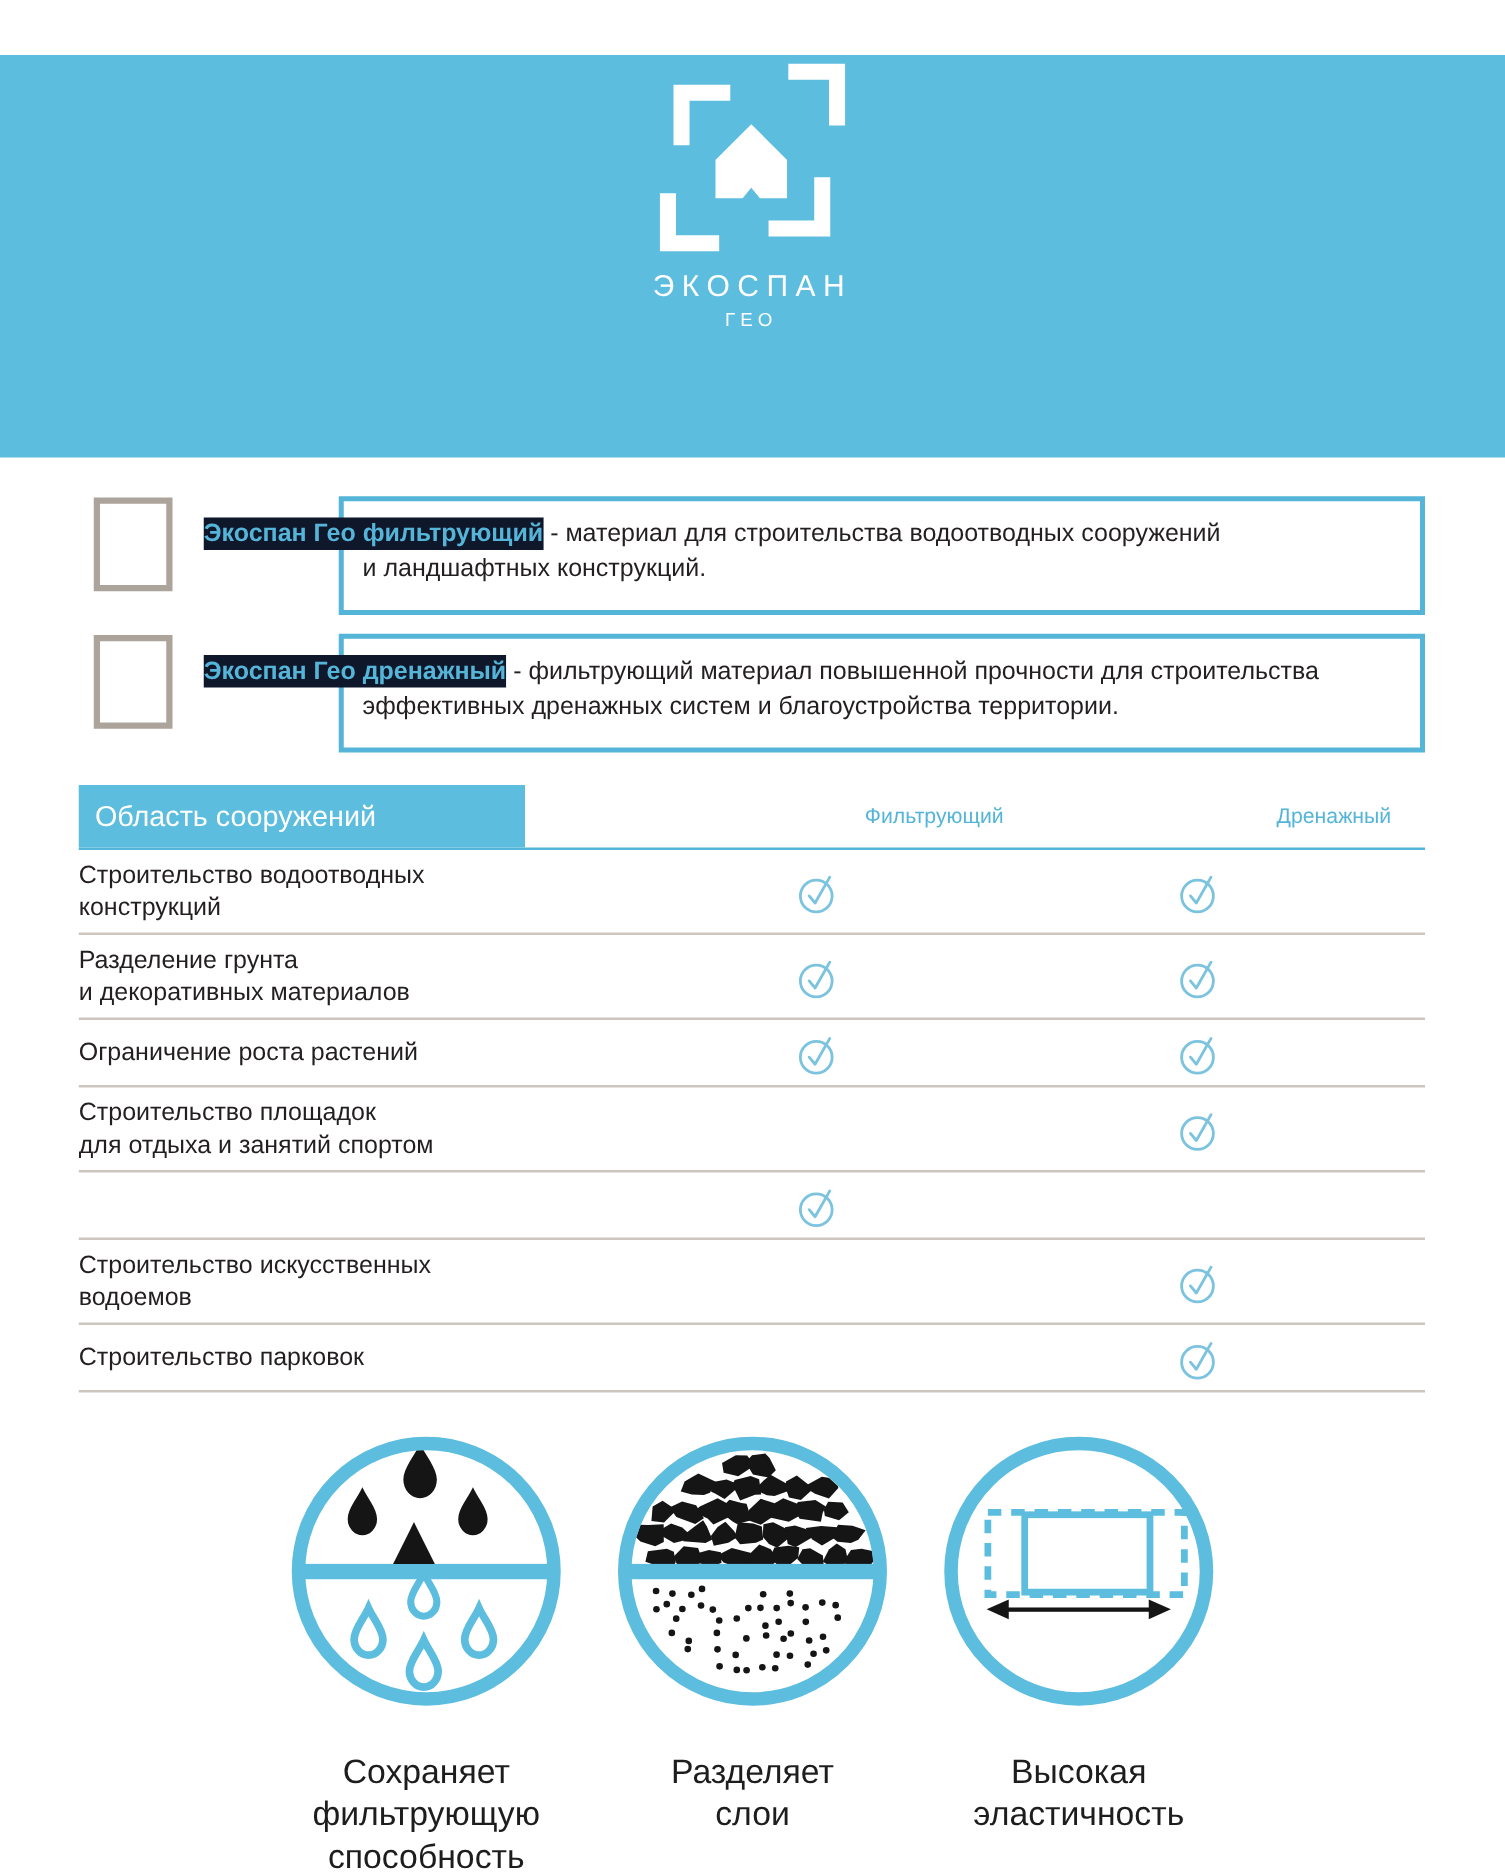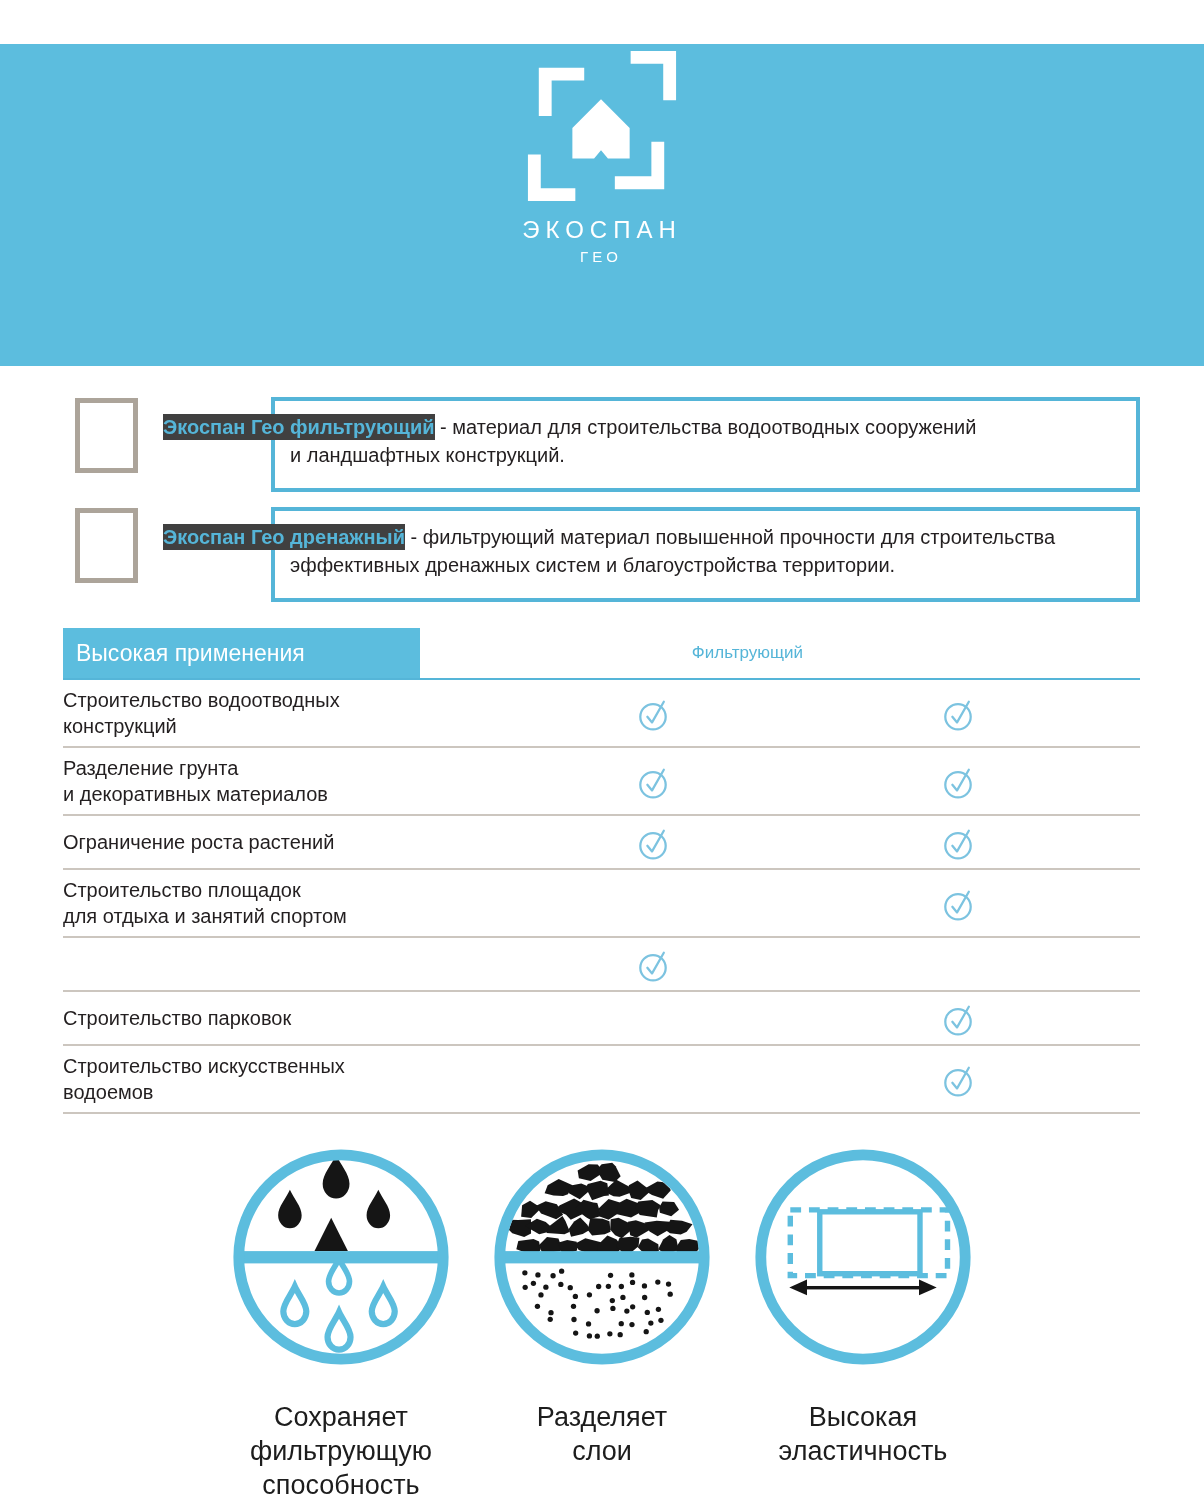--- a/index.html
+++ b/index.html
@@ -26,21 +26,21 @@
   .products{padding:31px 64px 0 63px;}
   .product{position:relative;height:95px;}
   .product + .product{margin-top:15px;}
   .pbox{position:absolute;left:208px;top:0;right:0;bottom:0;border:4px solid var(--accent-blue);}
   .pcheck{position:absolute;left:12px;top:1px;width:53px;height:65px;border:5px solid var(--checkbox-border);background:#fff;}
   .ptext{
     position:absolute;left:100px;top:16px;width:900px;
     font-size:20px;line-height:28px;white-space:pre-line;
     padding-left:127px;text-indent:-127px;
   }
-  .pname{font-weight:700;color:var(--accent-blue);background:#404040;padding:2px 0;}
+  .pname{font-weight:700;color:var(--accent-blue);background:#0f172a;padding:2px 0;}
   .pdesc{background:#fff;padding:2px 0;}
   
   .apps{margin:26px 64px 0 63px;}
   .thead{
     display:grid;grid-template-columns:440px 300px 310px 1fr;align-items:stretch;
     height:50px;border-bottom:2px solid var(--accent-blue);
   }
   .th-label{width:344px;background:var(--brand-blue);color:#fff;font-size:23px;line-height:50px;padding-left:13px;}
   .th-col{font-size:17px;color:var(--accent-blue);text-align:right;line-height:50px;}
   .trow{
@@ -93,22 +93,23 @@
     <div class="product">
       <span class="pcheck"></span>
       <div class="pbox"></div>
       <p class="ptext"><span class="pname">Экоспан Гео дренажный</span><span class="pdesc"> - фильтрующий материал повышенной прочности для строительства
 эффективных дренажных систем и благоустройства территории.</span></p>
     </div>
   </section>
 
   <section class="apps">
     <div class="thead">
-      <div class="th-label">Высокая применения</div>
+      <div class="th-label">Область сооружений</div>
       <div class="th-col">Фильтрующий</div>
+      <div class="th-col">Дренажный</div>
       <div></div>
     </div>
     <div id="tbody">
     <div class="trow">
       <div class="row-label">Строительство водоотводных
 конструкций</div>
       <div class="check-cell">
         <svg class="check-icon" width="32" height="38" viewBox="0 0 34 40" aria-hidden="true">
           <circle cx="17" cy="24" r="13.5"></circle>
           <path d="M11 24 L16 30 L28.5 8"></path>
@@ -187,39 +188,39 @@
       <div class="check-cell">
         <svg class="check-icon" width="32" height="38" viewBox="0 0 34 40" aria-hidden="true">
           <circle cx="17" cy="24" r="13.5"></circle>
           <path d="M11 24 L16 30 L28.5 8"></path>
         </svg>
       </div>
       <div></div>
     </div>
 
     <div class="trow">
-      <div class="row-label">Строительство парковок</div>
-      <div class="check-cell empty">
-        <svg class="check-icon" width="32" height="38" viewBox="0 0 34 40" aria-hidden="true">
-          <circle cx="17" cy="24" r="13.5"></circle>
-          <path d="M11 24 L16 30 L28.5 8"></path>
-        </svg>
-      </div>
-      <div class="check-cell">
-        <svg class="check-icon" width="32" height="38" viewBox="0 0 34 40" aria-hidden="true">
-          <circle cx="17" cy="24" r="13.5"></circle>
-          <path d="M11 24 L16 30 L28.5 8"></path>
-        </svg>
-      </div>
-      <div></div>
-    </div>
-
-    <div class="trow">
       <div class="row-label">Строительство искусственных
 водоемов</div>
+      <div class="check-cell empty">
+        <svg class="check-icon" width="32" height="38" viewBox="0 0 34 40" aria-hidden="true">
+          <circle cx="17" cy="24" r="13.5"></circle>
+          <path d="M11 24 L16 30 L28.5 8"></path>
+        </svg>
+      </div>
+      <div class="check-cell">
+        <svg class="check-icon" width="32" height="38" viewBox="0 0 34 40" aria-hidden="true">
+          <circle cx="17" cy="24" r="13.5"></circle>
+          <path d="M11 24 L16 30 L28.5 8"></path>
+        </svg>
+      </div>
+      <div></div>
+    </div>
+
+    <div class="trow">
+      <div class="row-label">Строительство парковок</div>
       <div class="check-cell empty">
         <svg class="check-icon" width="32" height="38" viewBox="0 0 34 40" aria-hidden="true">
           <circle cx="17" cy="24" r="13.5"></circle>
           <path d="M11 24 L16 30 L28.5 8"></path>
         </svg>
       </div>
       <div class="check-cell">
         <svg class="check-icon" width="32" height="38" viewBox="0 0 34 40" aria-hidden="true">
           <circle cx="17" cy="24" r="13.5"></circle>
           <path d="M11 24 L16 30 L28.5 8"></path>

